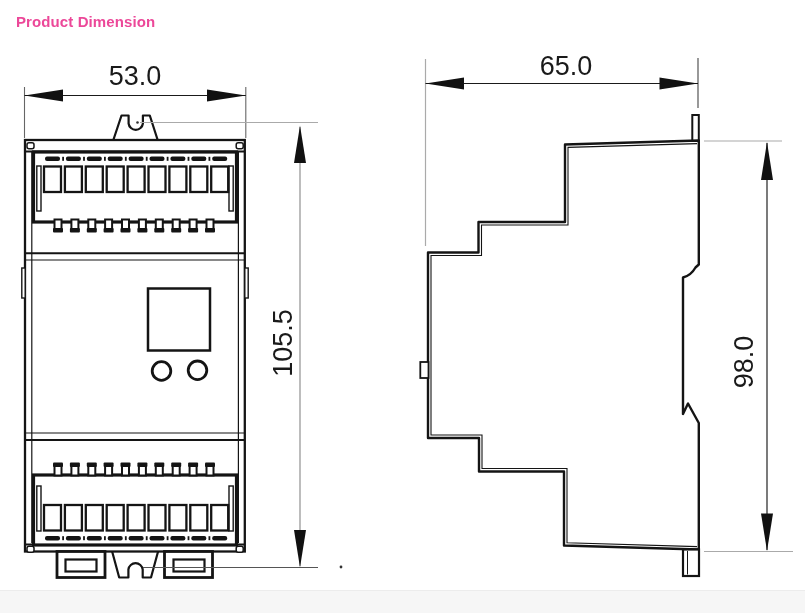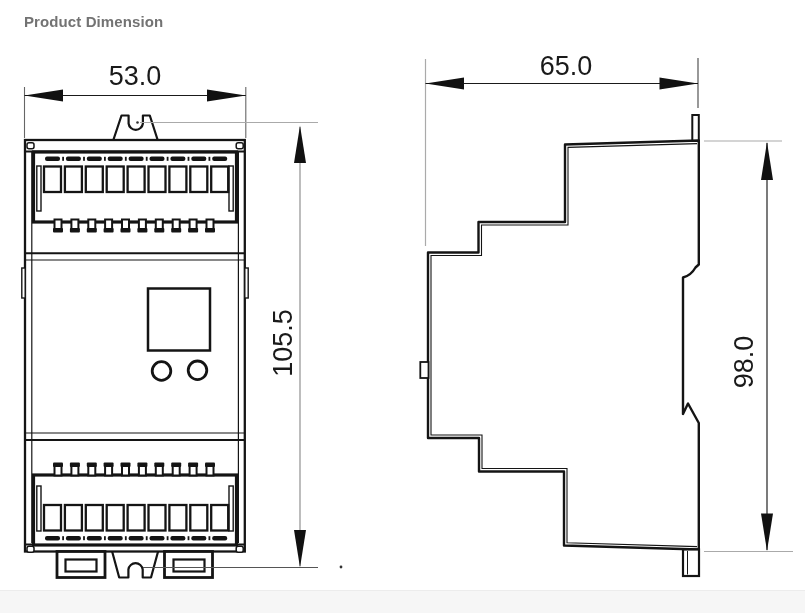--- a/index.html
+++ b/index.html
@@ -1,21 +1,21 @@
 <!DOCTYPE html>
 <html><head>
 <meta charset="utf-8">
 <style>
   html,body{margin:0;padding:0;background:#ffffff;}
   #screen{
     position:relative;width:805px;height:613px;background:#ffffff;overflow:hidden;
     font-family:"Liberation Sans","DejaVu Sans",sans-serif;
   }
   #page-title{
-    position:absolute;left:24px;top:13px;font-size:15px;font-weight:700;color:#737373;
+    position:absolute;left:16px;top:13px;font-size:15px;font-weight:700;color:#ec4899;
     letter-spacing:.1px;
   }
   #footer-band{
     position:absolute;left:0;top:590px;width:805px;height:23px;
     background:#f6f6f6;border-top:1px solid #ececec;box-sizing:border-box;
   }
   svg{position:absolute;left:0;top:0;}
   .dimtxt{font-family:"Liberation Sans","DejaVu Sans",sans-serif;font-size:27px;}
 </style>
 </head>

